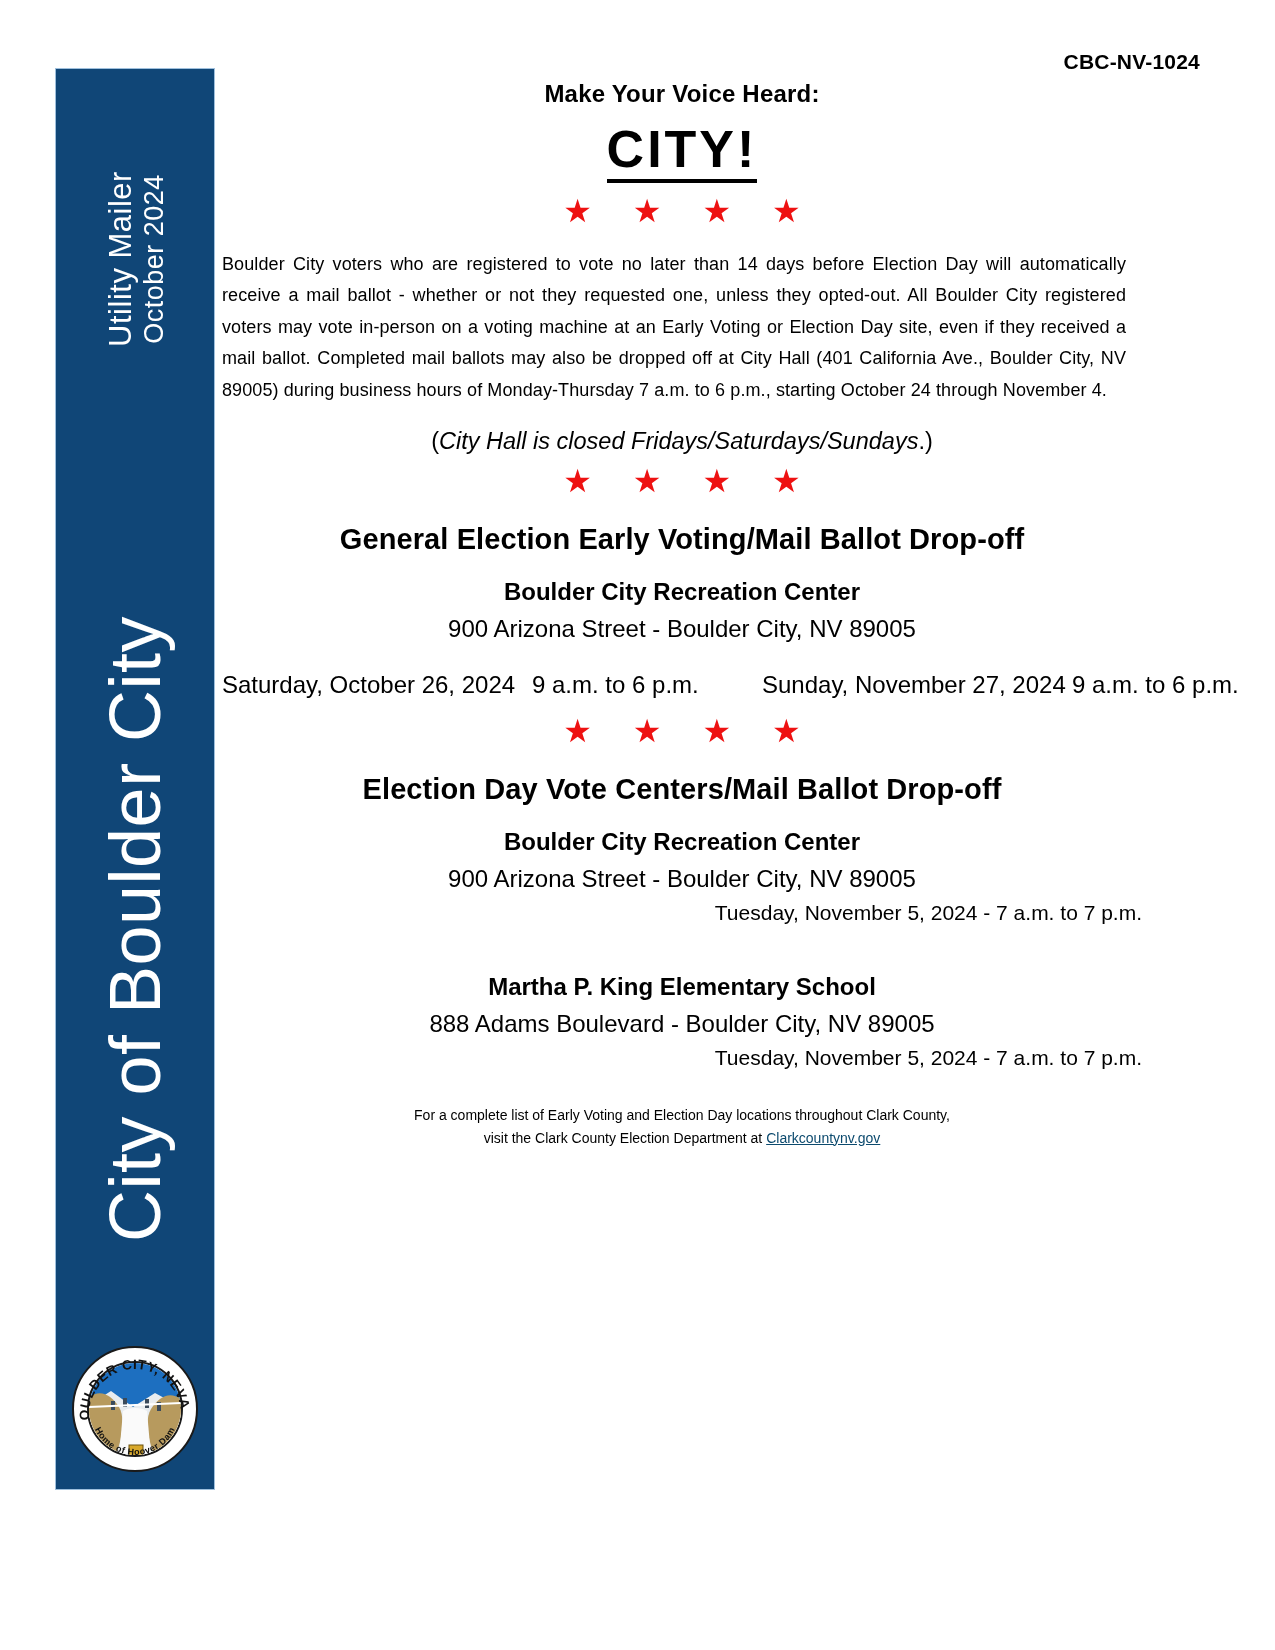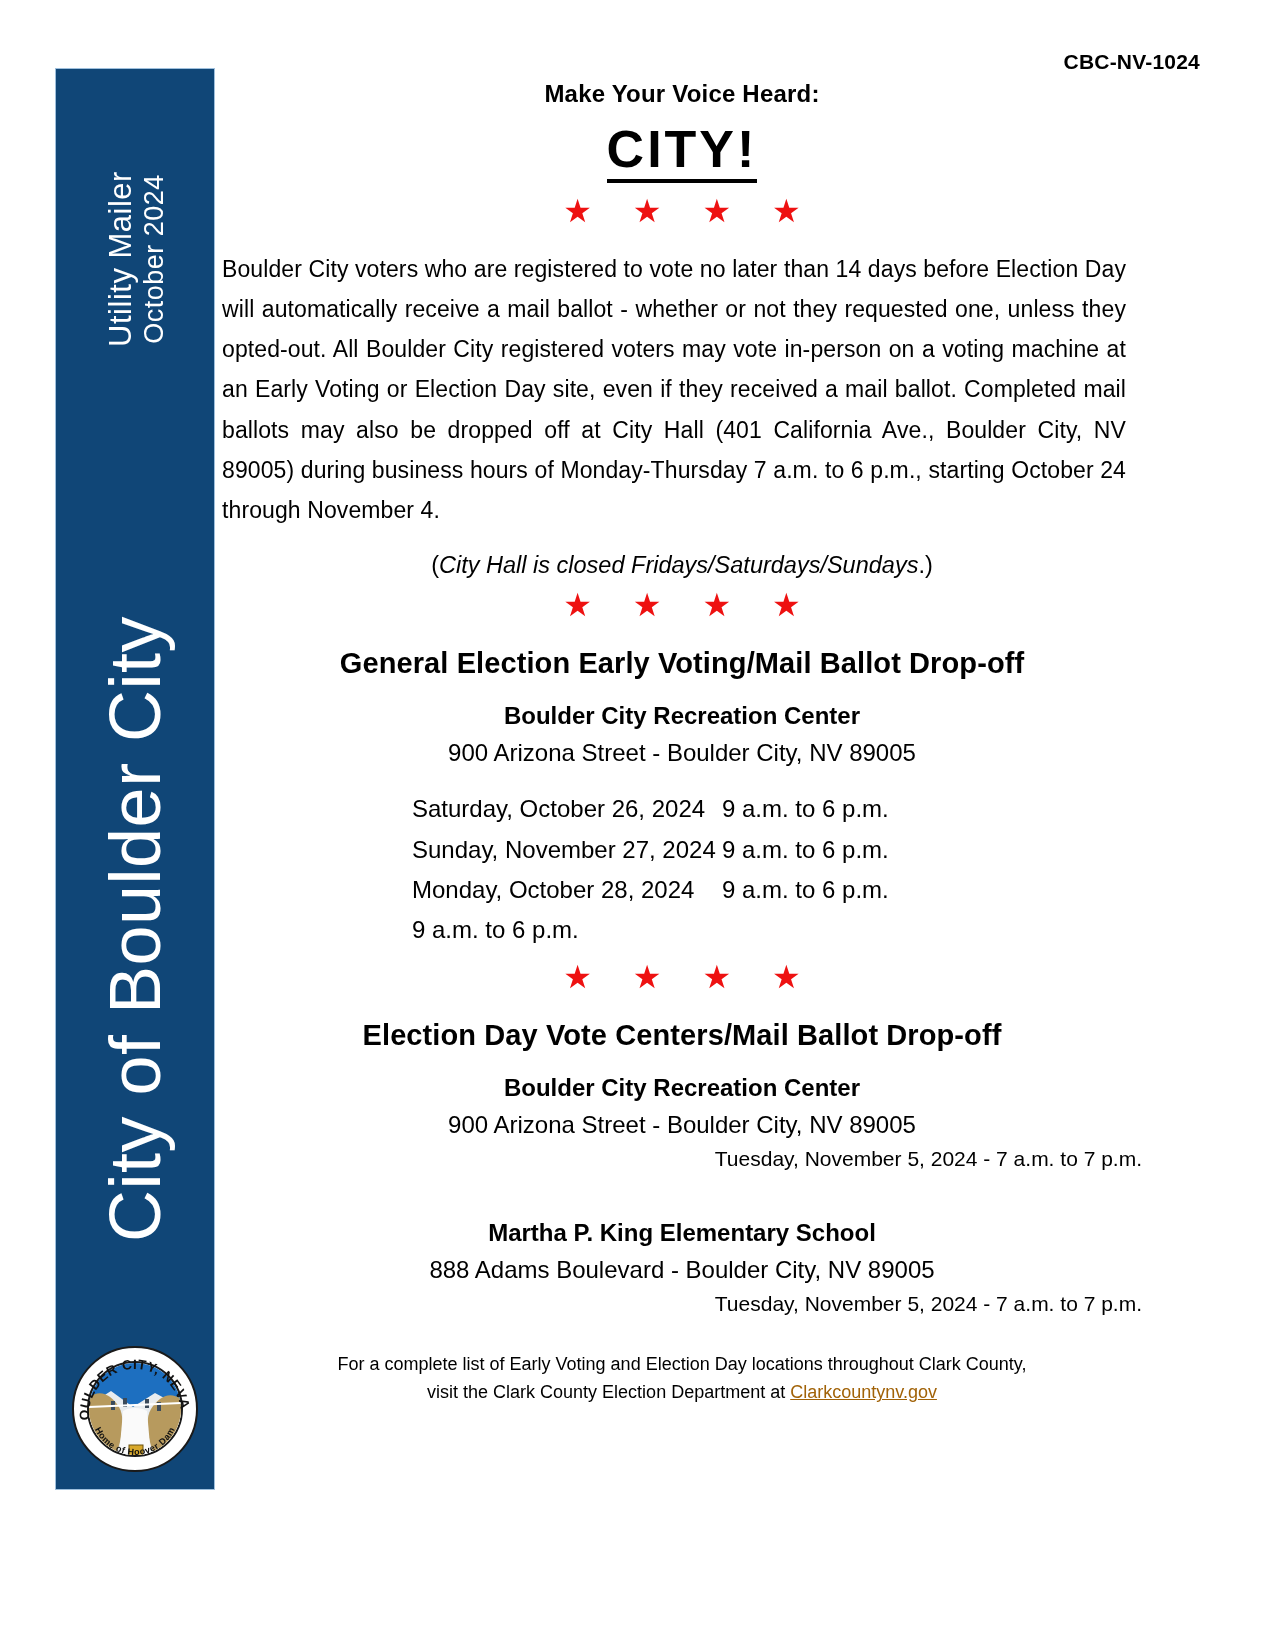--- a/index.html
+++ b/index.html
@@ -132,21 +132,21 @@
     letter-spacing: 16px;
     line-height: 1;
     margin: 12px 0 0 0;
     padding-left: 16px;
   }
   .stars.s-tight { margin: 10px 0 0 0; }
 
   .body-para {
     text-align: justify;
     text-justify: inter-word;
-    font-size: 23px;
+    font-size: 18px;
     line-height: 1.75;
     margin: 22px 16px 0 0;
     letter-spacing: 0.1px;
   }
   .closed-note {
     text-align: center;
     font-size: 23.5px;
     margin: 22px 0 0 0;
   }
   .closed-note i { font-style: italic; }
@@ -172,42 +172,42 @@
   .venue-when {
     text-align: right;
     font-size: 21px;
     margin: 8px 0 0 0;
   }
 
   
   .schedule {
     margin: 22px 0 0 0;
     display: flex;
-    flex-direction: column;
+    flex-direction: row;
     align-items: center;
   }
   .sched-row {
     display: flex;
     width: 540px;
     font-size: 24px;
     line-height: 1.68;
   }
   .sched-day { width: 310px; text-align: left; }
   .sched-time { width: 230px; text-align: left; }
 
   .blockgap { height: 26px; }
 
   .footer {
     margin: 34px 0 0 0;
     text-align: center;
-    font-size: 18px;
+    font-size: 14px;
     line-height: 1.6;
   }
   .footer .lnk {
-    color: #a16207;
+    color: #0c4a6e;
     text-decoration: underline;
   }
 </style>
 </head>
 <body>
 
 <div class="doc-code">CBC-NV-1024</div>
 
 <div class="sidebar">
 

